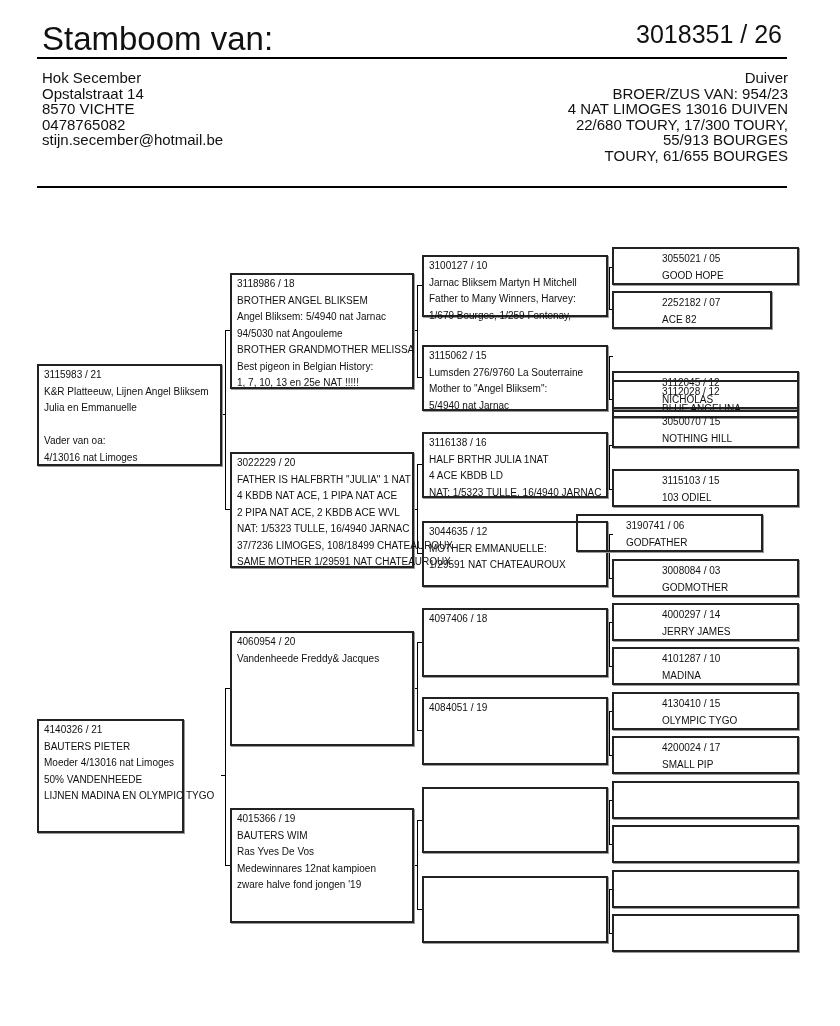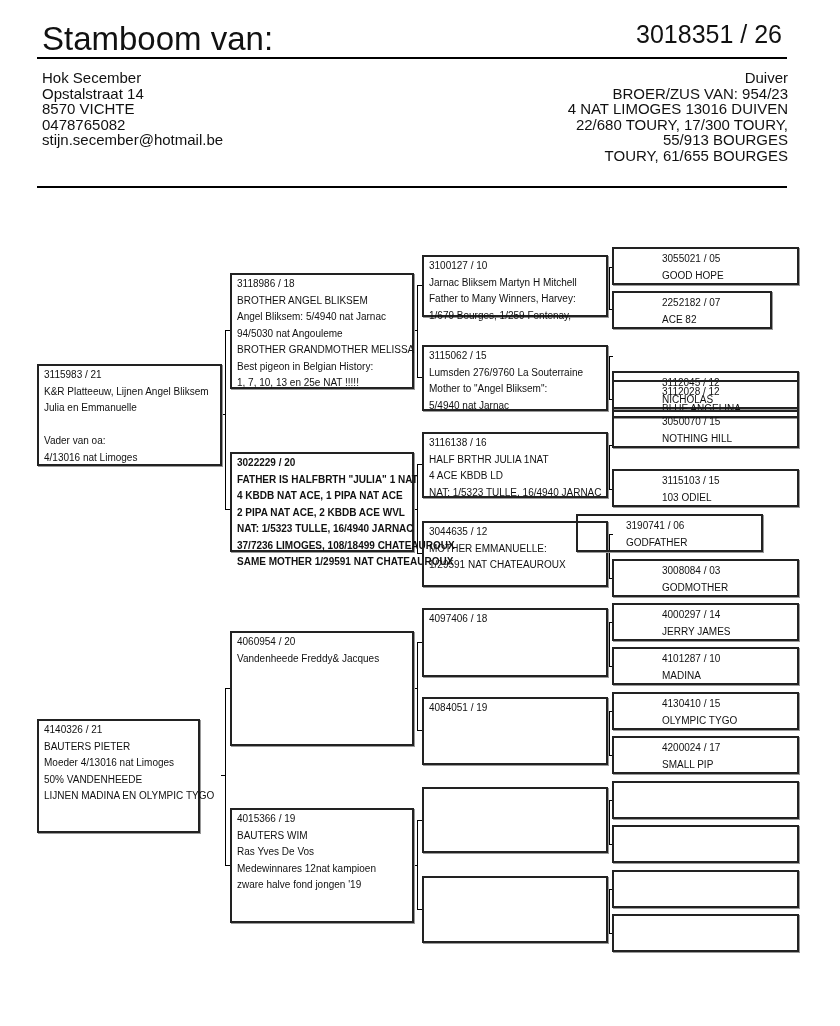--- a/index.html
+++ b/index.html
@@ -113,38 +113,38 @@
 </div>
 
 <div class="box" style="left:37px; top:364px; width:185px; height:102px;">
   <div>3115983 / 21</div>
   <div>K&amp;R Platteeuw, Lijnen Angel Bliksem</div>
   <div>Julia en Emmanuelle</div>
   <div style="height:16.5px;"></div>
   <div>Vader van oa:</div>
   <div>4/13016 nat Limoges</div>
 </div>
-<div class="box" style="left:37px; top:719px; width:163px; height:114px;">
+<div class="box" style="left:37px; top:719px; width:147px; height:114px;">
   <div>4140326 / 21</div>
   <div>BAUTERS PIETER</div>
   <div>Moeder 4/13016 nat Limoges</div>
   <div>50% VANDENHEEDE</div>
   <div>LIJNEN MADINA EN OLYMPIC TYGO</div>
 </div>
 
 <div class="box" style="left:230px; top:273px; width:184px; height:116px;">
   <div>3118986 / 18</div>
   <div>BROTHER ANGEL BLIKSEM</div>
   <div>Angel Bliksem: 5/4940 nat Jarnac</div>
   <div>94/5030 nat Angouleme</div>
   <div>BROTHER GRANDMOTHER MELISSA</div>
   <div>Best pigeon in Belgian History:</div>
   <div>1, 7, 10, 13 en 25e NAT !!!!!</div>
 </div>
-<div class="box" style="left:230px; top:452px; width:184px; height:100px;font-weight:bold;">
+<div class="box" style="left:230px; top:452px; width:184px; height:116px;">
   <div>3022229 / 20</div>
   <div>FATHER IS HALFBRTH "JULIA" 1 NAT</div>
   <div>4 KBDB NAT ACE, 1 PIPA NAT ACE</div>
   <div>2 PIPA NAT ACE, 2 KBDB ACE WVL</div>
   <div>NAT: 1/5323 TULLE, 16/4940 JARNAC</div>
   <div>37/7236 LIMOGES, 108/18499 CHATEAUROUX</div>
   <div>SAME MOTHER 1/29591 NAT CHATEAUROUX</div>
 </div>
 <div class="box" style="left:230px; top:631px; width:184px; height:115px;">
   <div>4060954 / 20</div>

